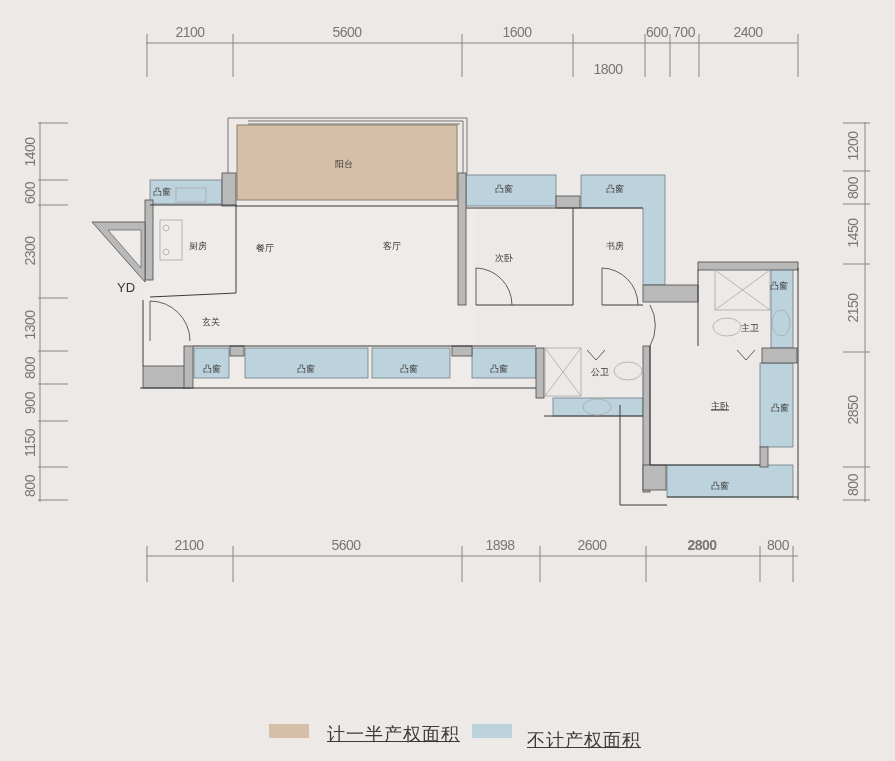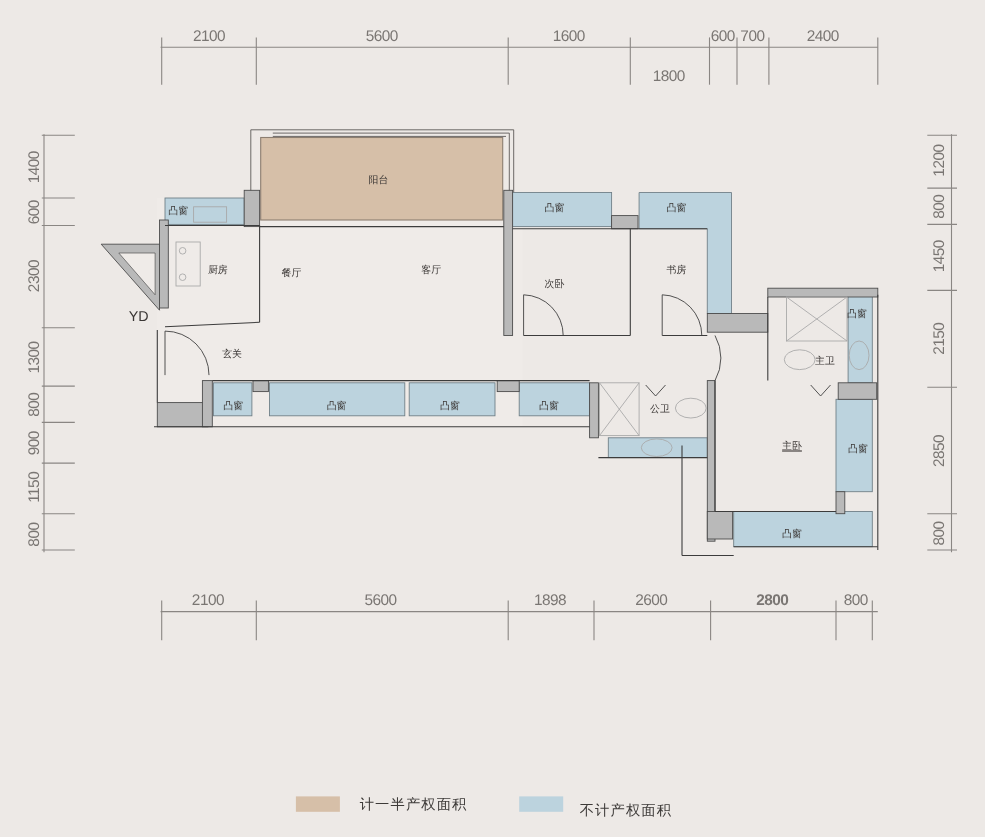--- a/index.html
+++ b/index.html
@@ -3,21 +3,21 @@
 <meta charset="utf-8">
 <style>
   html, body { margin: 0; padding: 0; }
   body {
     width: 895px; height: 761px; background: #ede9e6; position: relative; overflow: hidden;
     font-family: "DejaVu Sans", sans-serif;
   }
   .dimtxt { position: absolute; font-family: "Liberation Sans", sans-serif; font-size: 14px; color: #7a7673; text-align: center; letter-spacing: -0.5px; }
   .dimtxt.v { transform: rotate(-90deg); transform-origin: center center; }
   .room-label { position: absolute; font-size: 9px; color: #3a3634; text-align: left; white-space: nowrap; transform: translate(-50%, -50%); }
-  .legend-text { position: absolute; font-size: 13px; color: #3d3a38; letter-spacing: 1px; }
+  .legend-text { position: absolute; font-size: 18px; color: #3d3a38; letter-spacing: 1px; text-decoration: underline; }
   .legend-swatch { position: absolute; width: 40px; height: 14px; }
   svg { position: absolute; left: 0; top: 0; }
 </style>
 </head>
 <body>
 
 <svg width="895" height="761">
 
   <g stroke="#8a8683" stroke-width="1" fill="none">
 

